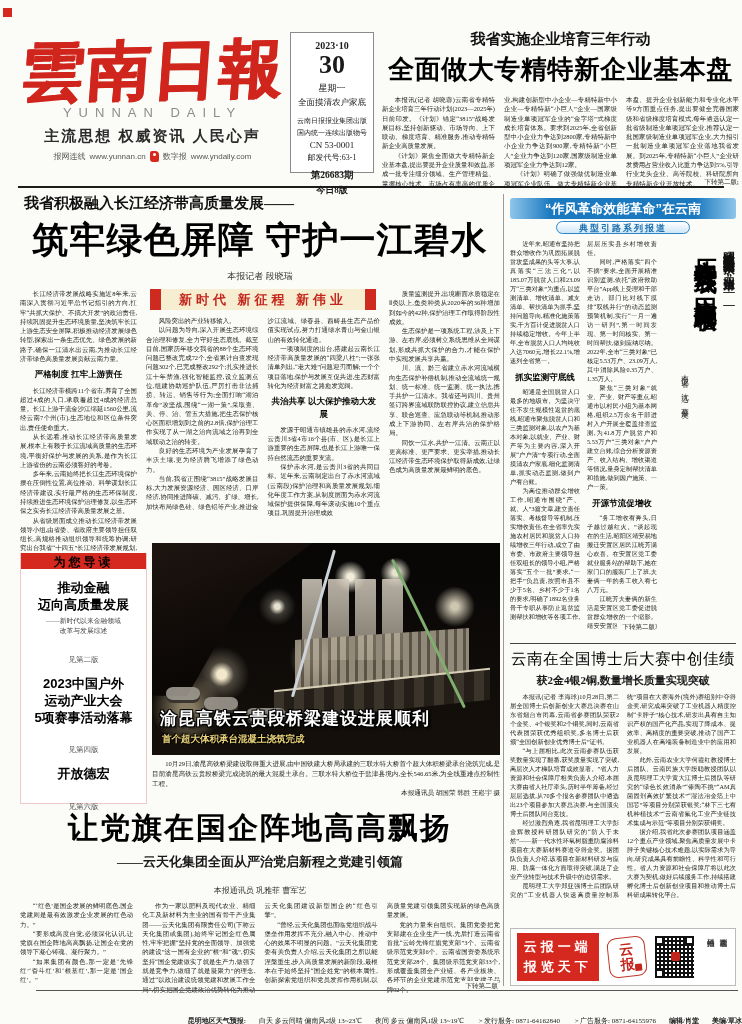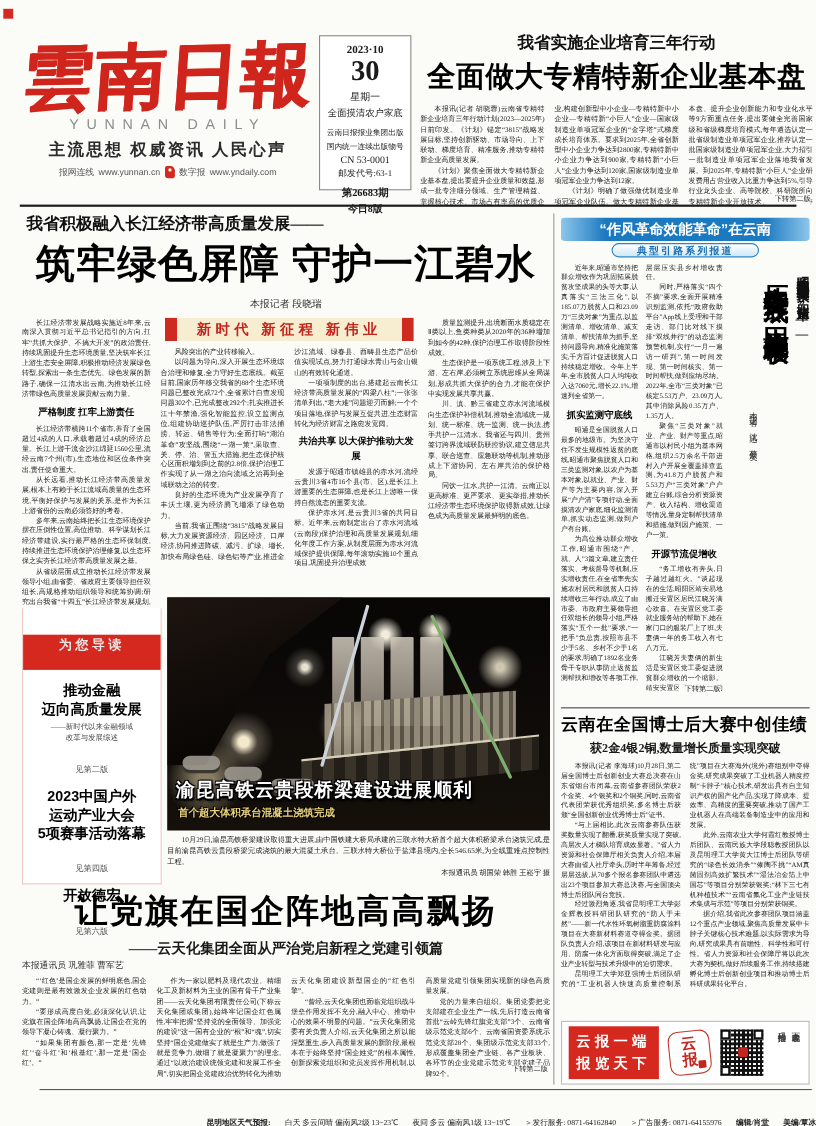--- a/index.html
+++ b/index.html
@@ -52,21 +52,21 @@
   .ma-mid{width:234px;}
   .ma-midcols{position:relative;column-count:2;column-gap:9px;height:236px;overflow:hidden;}
   .ma-col4{width:111px;position:relative;overflow:hidden;}
   .era-banner{position:relative;height:21px;line-height:21px;margin:0 4px 6px 4px;text-align:center;color:#c3261d;
       font-weight:900;font-size:13px;letter-spacing:4px;
       background:linear-gradient(90deg,#cf2a20 0 11px,#f7eed2 11px calc(100% - 11px),#cf2a20 calc(100% - 11px));}
   .era-banner:before,.era-banner:after{content:"";position:absolute;bottom:-4px;width:10px;height:8px;background:#9e1712;z-index:-1;}
   .era-banner:before{left:-4px;}  .era-banner:after{right:-4px;}
   
   .guide{position:absolute;left:20px;top:553px;width:127px;height:251px;background:#fff;border:1px solid #efc9c9;border-top:none;}
-  .g-head{height:32px;background:#d5281e;color:#e5e5e5;font-size:12px;font-weight:bold;text-align:center;line-height:19px;letter-spacing:3px;margin-top:24px;}
+  .g-head{height:16px;background:#d5281e;color:#000000;font-size:12px;font-weight:bold;text-align:center;line-height:19px;letter-spacing:3px;}
   .rg-item{text-align:center;margin-top:11px;cursor:pointer;}
   .rg-title{font-size:13px;font-weight:900;line-height:1.3;white-space:pre-line;color:#000;}
   .rg-note{font-size:6.8px;color:#444;margin-top:2px;white-space:pre-line;font-family:"Liberation Serif",serif;}
   .rg-page{font-size:7.5px;color:#555;margin-top:19px;font-family:"Liberation Serif",serif;}
   
   .photo-wrap{position:absolute;left:152px;top:543px;width:348px;}
   .photo{position:relative;height:212px;overflow:hidden;background:
      radial-gradient(circle at 20% 62%, rgba(255,244,214,.95) 0 1.5%, rgba(255,244,214,.25) 4%, transparent 9%),
      radial-gradient(circle at 36% 30%, rgba(255,250,230,.9) 0 1%, rgba(255,250,230,.2) 3%, transparent 7%),
      radial-gradient(circle at 57% 16%, rgba(255,250,230,.95) 0 1.2%, transparent 6%),
@@ -90,40 +90,40 @@
   .ph-title{position:absolute;left:8px;bottom:25px;font-size:17px;font-weight:900;color:#fff;letter-spacing:1px;
      text-shadow:1px 1px 0 #000,-1px -1px 0 #000,1px -1px 0 #000,-1px 1px 0 #000,2px 2px 3px #000;}
   .ph-sub{position:absolute;left:10px;bottom:9px;font-size:9.5px;font-weight:bold;color:#e9d27a;
      text-shadow:1px 1px 0 #000,-1px -1px 0 #000;}
   .caption{margin-top:4px;font-size:6.6px;line-height:1.5;text-align:justify;color:#222;font-family:"Liberation Serif",serif;text-indent:2em;}
   .credit{text-align:right;font-size:6.6px;font-family:"Liberation Serif",serif;color:#222;}
   
   .party{position:absolute;left:20px;top:808px;width:480px;}
   .pa-headline{font-size:30px;font-weight:900;text-align:center;letter-spacing:2px;color:#000;}
   .pa-sub{text-align:center;font-family:"Liberation Serif",serif;font-weight:bold;font-size:13px;margin-top:4px;}
-  .pa-byline{font-size:8px;color:#333;margin-top:1px;margin-bottom:5px;}
+  .pa-byline{text-align:center;font-size:8px;color:#333;margin-top:14px;margin-bottom:5px;}
   .pa-body{position:relative;column-count:4;column-gap:9px;height:96px;overflow:hidden;}
   
   .v-rule{position:absolute;left:503px;top:194px;width:1px;height:792px;background:#9a9a9a;}
   .campaign{position:absolute;left:510px;top:198px;width:226px;}
   .c-bar{height:21px;border-radius:3px;color:#fff;font-weight:900;font-size:13px;text-align:center;line-height:21px;
      background:linear-gradient(90deg,#8ec6ea,#1b79c0 18%,#1b79c0 82%,#8ec6ea);}
   .c-pill{width:134px;margin:2px auto 0;height:13px;border:1px solid #2a86c8;border-radius:7px;
      background:linear-gradient(#ffffff,#cfe7f7);color:#1b6fb0;font-weight:bold;font-size:9px;text-align:center;line-height:12px;letter-spacing:2px;}
   .zhaotong{position:absolute;left:510px;top:240px;width:226px;height:398px;display:flex;gap:5px;}
   .z-body{position:relative;width:147px;column-count:2;column-gap:7px;height:398px;overflow:hidden;
      font-family:"Liberation Serif",serif;font-size:6.2px;line-height:1.45;}
   .z-strip{width:74px;display:flex;flex-direction:row;justify-content:flex-end;gap:2px;}
   .z-byline{writing-mode:vertical-rl;text-orientation:upright;font-size:7.5px;color:#333;margin-top:128px;letter-spacing:2px;}
   .z-headline{writing-mode:vertical-rl;text-orientation:upright;font-size:23px;font-weight:900;letter-spacing:2px;line-height:1.2;color:#000;}
   .z-kicker{writing-mode:vertical-rl;text-orientation:upright;font-family:"Liberation Serif",serif;font-weight:bold;
      font-size:11.5px;letter-spacing:1px;padding-top:2px;color:#111;}
   .divider-r{position:absolute;left:510px;top:643px;width:226px;height:1px;background:#444;}
   .postdoc{position:absolute;left:510px;top:649px;width:226px;}
-  .pd-headline{font-size:15.5px;font-weight:700;text-align:left;letter-spacing:0.5px;color:#000;}
+  .pd-headline{font-size:15.5px;font-weight:400;text-align:center;letter-spacing:0.5px;color:#000;}
   .pd-sub{text-align:center;font-family:"Liberation Serif",serif;font-weight:bold;font-size:11px;margin-top:3px;}
   .pd-body{position:relative;margin-top:5px;column-count:2;column-gap:8px;height:238px;overflow:hidden;
      font-family:"Liberation Serif",serif;font-size:6.2px;line-height:1.45;}
   
   .app{position:absolute;left:510px;top:928px;width:226px;height:58px;border:1px solid #bbb;background:#fff;
      display:flex;align-items:center;gap:9px;padding:3px 6px;}
   .a-red{width:86px;height:48px;background:#d5281e;color:#fff;display:flex;flex-direction:column;justify-content:center;
      align-items:center;font-size:13px;font-weight:900;letter-spacing:4px;line-height:1.55;}
   .a-logo{width:40px;height:40px;border:1.5px solid #c0392b;border-radius:9px;display:flex;align-items:center;justify-content:center;
      font-family:"DejaVu Serif",serif;color:#c3261d;font-size:14px;font-weight:bold;white-space:pre-line;text-align:center;

